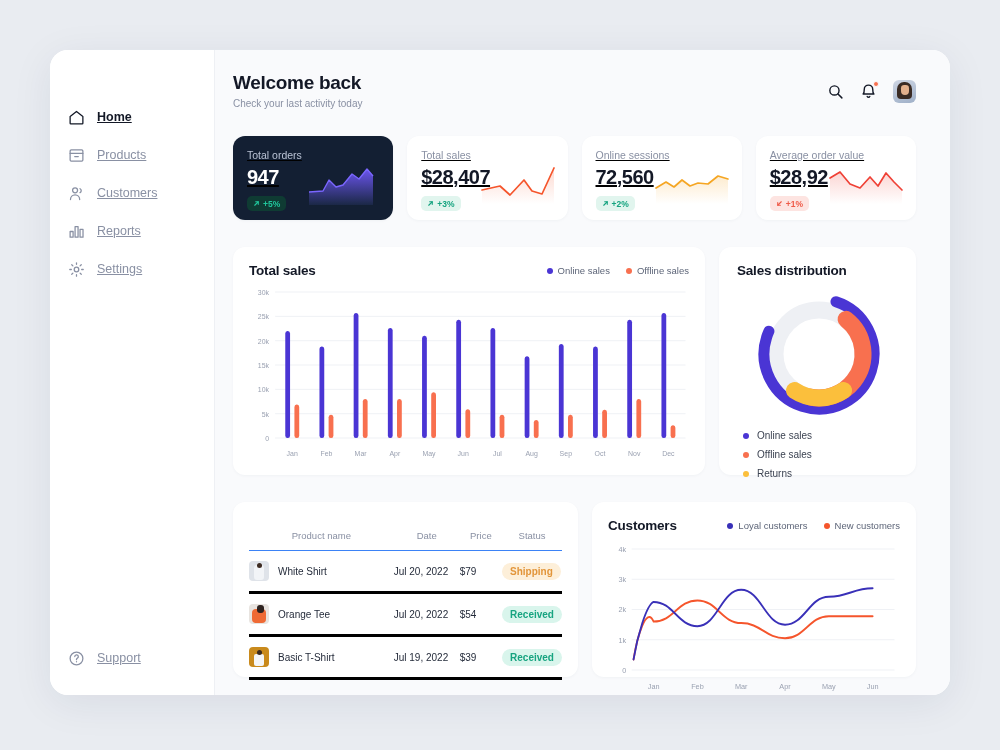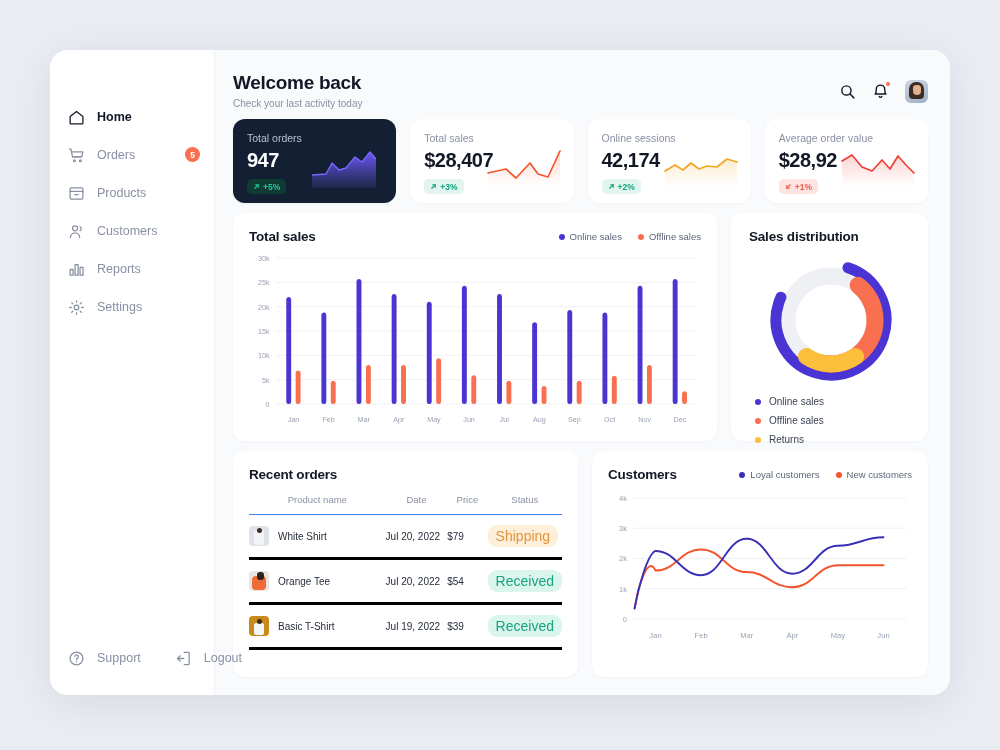--- a/index.html
+++ b/index.html
@@ -44,35 +44,35 @@
   .nav { margin-top: 30px; display: flex; flex-direction: column; }
   .nav-item {
     display: flex; align-items: center; gap: 12px;
     height: 38px; padding: 0 14px 0 18px;
     color: #8990a3; font-size: 12.5px;
     position: relative; cursor: pointer;
   }
   .nav-item.active { color: #131826; font-weight: bold; }
   .nav-item .ico { width: 17px; height: 17px; flex-shrink: 0; display: block; }
   .nav-item .ico svg { display: block; }
-  .nav-label { white-space: nowrap; }
+  .nav-label { white-space: nowrap; text-decoration: underline; }
   .nav-badge {
     position: absolute; right: 14px; top: 11px;
     width: 15px; height: 15px; border-radius: 50%;
     background: #f8704f; color: #fff;
     font-size: 8.5px; font-weight: bold;
     display: flex; align-items: center; justify-content: center;
   }
   .nav-bottom { margin-top: auto; display: flex; flex-direction: row; gap: 2px; }
 
   
   .main {
     flex: 1; background: #f9fafc;
-    padding: 22px 22px 18px 18px;
-    display: flex; flex-direction: column; gap: 10px;
+    padding: 22px 34px 18px 18px;
+    display: flex; flex-direction: column; gap: 27px;
     overflow: hidden;
   }
   .topbar { display: flex; align-items: flex-start; justify-content: space-between; }
   .welcome-title { font-size: 19px; font-weight: bold; color: #131826; letter-spacing: -.3px; }
   .welcome-sub { font-size: 10px; color: #8990a3; margin-top: 4px; }
   .top-actions { display: flex; align-items: center; gap: 16px; padding-top: 8px; }
   .icon-btn { cursor: pointer; position: relative; width: 17px; height: 17px; }
   .bell-dot {
     position: absolute; right: -2px; top: -2px;
     width: 6px; height: 6px; border-radius: 50%; background: #f8704f;
@@ -93,20 +93,21 @@
     background: #e3b08c; border-radius: 4px 4px 5px 5px;
   }
 
   
   .stats { display: flex; gap: 14px; }
   .stat {
     flex: 1; background: #fff; border-radius: 12px;
     padding: 13px 13px 11px 14px; height: 84px;
     position: relative; overflow: hidden;
     box-shadow: 0 1px 3px rgba(30,40,80,.04);
+    text-decoration: underline;
   }
   .stat.dark { background: #131f33; }
   .stat-label { font-size: 10.5px; color: #8990a3; }
   .stat.dark .stat-label { color: #b9c2d4; }
   .stat-value { font-size: 20px; font-weight: bold; color: #131826; margin-top: 5px; letter-spacing: -.5px; }
   .stat.dark .stat-value { color: #ffffff; }
   .stat-badge {
     display: inline-flex; align-items: center; gap: 3px;
     margin-top: 7px; padding: 2.5px 6px; border-radius: 5px;
     font-size: 8.5px; font-weight: bold;
@@ -154,21 +155,21 @@
   .t1::after { content:''; position:absolute; left:5px; top:4px; width:10px; height:15px; background:#f2f4f7; border-radius:3px; }
   .t1::before { content:''; position:absolute; left:8px; top:2px; width:5px; height:5px; background:#3d2b22; border-radius:50%; z-index:2; }
   .t2 { background: #e8e4e0; }
   .t2::after { content:''; position:absolute; left:3px; top:5px; width:14px; height:14px; background:#ef6a35; border-radius:4px; }
   .t2::before { content:''; position:absolute; left:8px; top:1px; width:7px; height:8px; background:#2e2320; border-radius:3px; z-index:2; }
   .t3 { background: #c98a1c; }
   .t3::after { content:''; position:absolute; left:5px; top:7px; width:10px; height:12px; background:#f4f5f7; border-radius:2px; }
   .t3::before { content:''; position:absolute; left:8px; top:3px; width:5px; height:5px; background:#3a2a20; border-radius:50%; z-index:2; }
   .pill {
     display: inline-block; padding: 3px 8px; border-radius: 9px;
-    font-size: 14px; font-weight: normal;
+    font-size: 10px; font-weight: bold;
   }
   .pill-shipping { background: #fdefd9; color: #e2953a; }
   .pill-received { background: #d9f5ec; color: #17a480; }
 
   .card-cust { flex: 1; padding: 16px 16px 8px 16px; display: flex; flex-direction: column; }
   svg { display: block; }
   .axis-txt { font-size: 8px; fill: #9aa1b1; font-family: "Liberation Sans", sans-serif; }
 </style>
 </head>
 <body>
@@ -178,32 +179,20 @@
   <aside class="sidebar">
 
     <nav class="nav">
       <div class="nav-item active">
         <span class="ico">
             <svg width="17" height="17" viewBox="0 0 24 24" fill="none" stroke="#131826" stroke-width="1.8" stroke-linecap="round" stroke-linejoin="round">
               <path d="M3 10.5L12 3.5l9 7V20a1 1 0 0 1-1 1H4a1 1 0 0 1-1-1z"></path>
             </svg>
           </span>
         <span class="nav-label">Home</span>
-      </div>
-      <div class="nav-item">
-        <span class="ico">
-            <svg width="17" height="17" viewBox="0 0 24 24" fill="none" stroke="#8990a3" stroke-width="1.8" stroke-linecap="round" stroke-linejoin="round">
-              <path d="M2 3h2.2l2.2 11h11.3"></path>
-              <path d="M6 7h15l-1.6 7H7"></path>
-              <circle cx="9" cy="19.5" r="1.3"></circle>
-              <circle cx="17.5" cy="19.5" r="1.3"></circle>
-            </svg>
-          </span>
-        <span class="nav-label">Orders</span>
-        <span class="nav-badge">5</span>
       </div>
       <div class="nav-item">
         <span class="ico">
             <svg width="17" height="17" viewBox="0 0 24 24" fill="none" stroke="#8990a3" stroke-width="1.8" stroke-linecap="round" stroke-linejoin="round">
               <rect x="3" y="4" width="18" height="16" rx="1.6"></rect>
               <path d="M3 9h18"></path>
               <path d="M9.5 13.5h5"></path>
             </svg>
           </span>
         <span class="nav-label">Products</span>
@@ -242,30 +231,20 @@
     <div class="nav-bottom">
       <div class="nav-item">
         <span class="ico">
             <svg width="17" height="17" viewBox="0 0 24 24" fill="none" stroke="#8990a3" stroke-width="1.8" stroke-linecap="round" stroke-linejoin="round">
               <circle cx="12" cy="12" r="9"></circle>
               <path d="M9.6 9.3a2.5 2.5 0 1 1 3.3 2.4c-.6.25-.9.8-.9 1.5v.4"></path>
               <circle cx="12" cy="16.6" r=".9" fill="#8990a3" stroke="none"></circle>
             </svg>
           </span>
         <span class="nav-label">Support</span>
-      </div>
-      <div class="nav-item">
-        <span class="ico">
-            <svg width="17" height="17" viewBox="0 0 24 24" fill="none" stroke="#8990a3" stroke-width="1.8" stroke-linecap="round" stroke-linejoin="round">
-              <path d="M13 3.5h6a1 1 0 0 1 1 1v15a1 1 0 0 1-1 1h-6"></path>
-              <path d="M3.5 12h9"></path>
-              <path d="M7.5 8.2L3.5 12l4 3.8"></path>
-            </svg>
-          </span>
-        <span class="nav-label">Logout</span>
       </div>
     </div>
   </aside>
 
   <main class="main">
 
     <div class="topbar">
       <div>
         <div class="welcome-title">Welcome back</div>
         <div class="welcome-sub">Check your last activity today</div>
@@ -332,21 +311,21 @@
                 <stop offset="100%" stop-color="#f5552c" stop-opacity="0"></stop>
               </linearGradient>
             </defs>
           <path d="M2,28 L20,24 L30,33 L44,18 L52,29 L62,32 L74,6 L74,42 L2,42 Z" fill="url(#gs1)"></path>
           <path d="M2,28 L20,24 L30,33 L44,18 L52,29 L62,32 L74,6" fill="none" stroke="#f5552c" stroke-width="1.7" stroke-linejoin="round" stroke-linecap="round"></path>
         </svg>
       </div>
 
       <div class="stat">
         <div class="stat-label">Online sessions</div>
-        <div class="stat-value">42,174</div>
+        <div class="stat-value">72,560</div>
         <div class="stat-badge badge-up">
           <svg width="7" height="7" viewBox="0 0 10 10" fill="none" stroke="currentColor" stroke-width="1.6" stroke-linecap="round" stroke-linejoin="round">
               <path d="M2.5 7.5L7.5 2.5"></path>
               <path d="M3.8 2.5h3.7v3.7"></path>
             </svg>
           <span>+2%</span>
         </div>
         <svg class="stat-spark" viewBox="0 0 78 42" preserveAspectRatio="none">
           <defs>
               <linearGradient id="gs2" x1="0" y1="0" x2="0" y2="1">
@@ -477,21 +456,20 @@
             <span class="dot" style="background:#fbbf3c"></span>
             <span>Returns</span>
           </div>
         </div>
       </div>
     </section>
 
     <section class="row3">
 
       <div class="card card-orders">
-        <div class="card-title">Recent orders</div>
         <table class="table">
           <thead>
             <tr>
               <th style="width:48%">Product name</th>
               <th style="width:22%">Date</th>
               <th style="width:14%">Price</th>
               <th style="width:16%">Status</th>
             </tr>
           </thead>
           <tbody>

